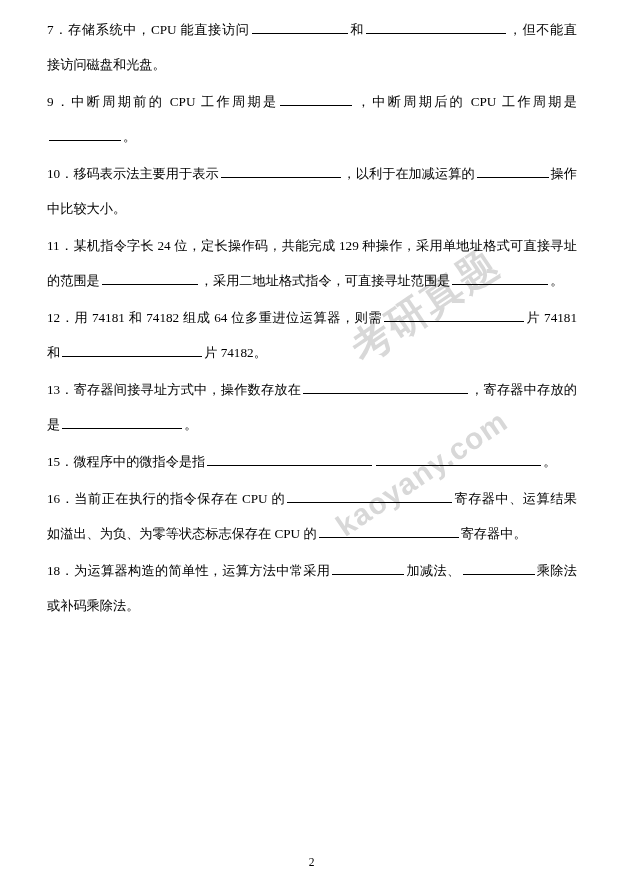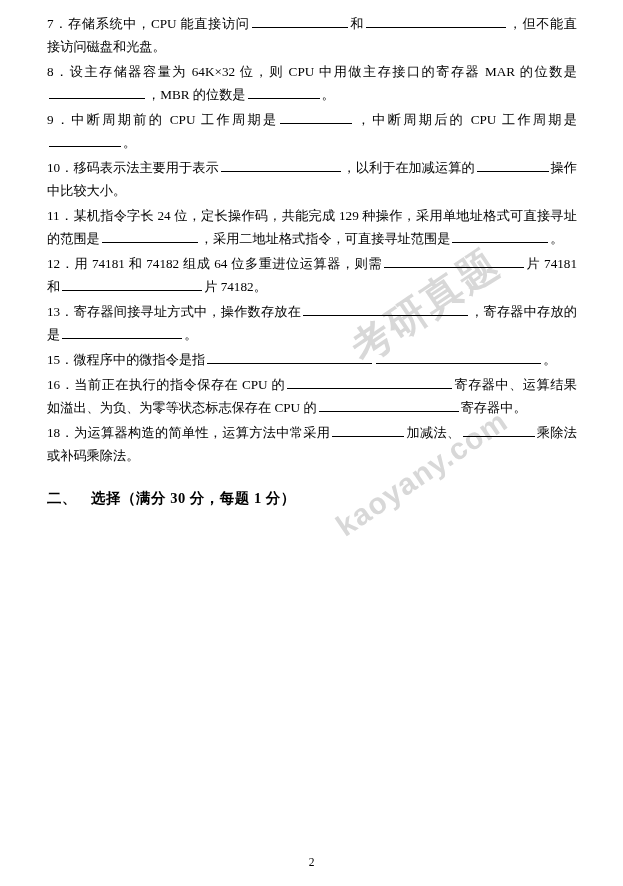--- a/index.html
+++ b/index.html
@@ -19,21 +19,21 @@
     overflow: hidden;
   }
   #content {
     position: absolute;
     left: 47px;
     top: 12px;
     width: 530px;
   }
   .qline {
     font-size: 13.2px;
-    line-height: 23px;
+    line-height: 35px;
     text-align: justify;
     text-justify: inter-ideograph;
     margin: 0 0 0 0;
     padding: 0;
   }
   .q {
     margin-bottom: 2px;
   }
   .blank {
     display: inline-block;
@@ -106,23 +106,20 @@
   <div class="watermark">
     <span class="wm1">考研真题</span>
     <span class="wm2">kaoyany.com</span>
   </div>
 
   <div id="content">
     <div class="q">
         <p class="qline">7．存储系统中，CPU 能直接访问<span class="blank b-lg"></span>和<span class="blank b-xxl"></span>，但不能直接访问磁盘和光盘。</p>
       </div>
 
-    <div class="q">
-        <p class="qline">8．设主存储器容量为 64K×32 位，则 CPU 中用做主存接口的寄存器 MAR 的位数是<span class="blank b-lg"></span>，MBR 的位数是<span class="blank b-md"></span>。</p>
-      </div>
 
     <div class="q">
         <p class="qline">9．中断周期前的 CPU 工作周期是<span class="blank b-md"></span>，中断周期后的 CPU 工作周期是<span class="blank b-md"></span>。</p>
       </div>
 
     <div class="q">
         <p class="qline">10．移码表示法主要用于表示<span class="blank b-xl"></span>，以利于在加减运算的<span class="blank b-md"></span>操作中比较大小。</p>
       </div>
 
     <div class="q">
@@ -146,17 +143,16 @@
         <p class="qline">16．当前正在执行的指令保存在 CPU 的<span class="blank b-xxxl"></span>寄存器中、运算结果如溢出、为负、为零等状态标志保存在 CPU 的<span class="blank b-xxl"></span>寄存器中。</p>
       </div>
 
 
     <div class="q">
         <p class="qline">18．为运算器构造的简单性，运算方法中常采用<span class="blank b-md"></span>加减法、<span class="blank b-md"></span>乘除法或补码乘除法。</p>
       </div>
 
 
 
-    <div class="section-title"><span>二、</span><span class="spacer"></span><span>选择（满分 30 分，每题 1 分）</span></div>
   </div>
 
   <div class="pagenum">2</div>
 </div>
 
 </body></html>

